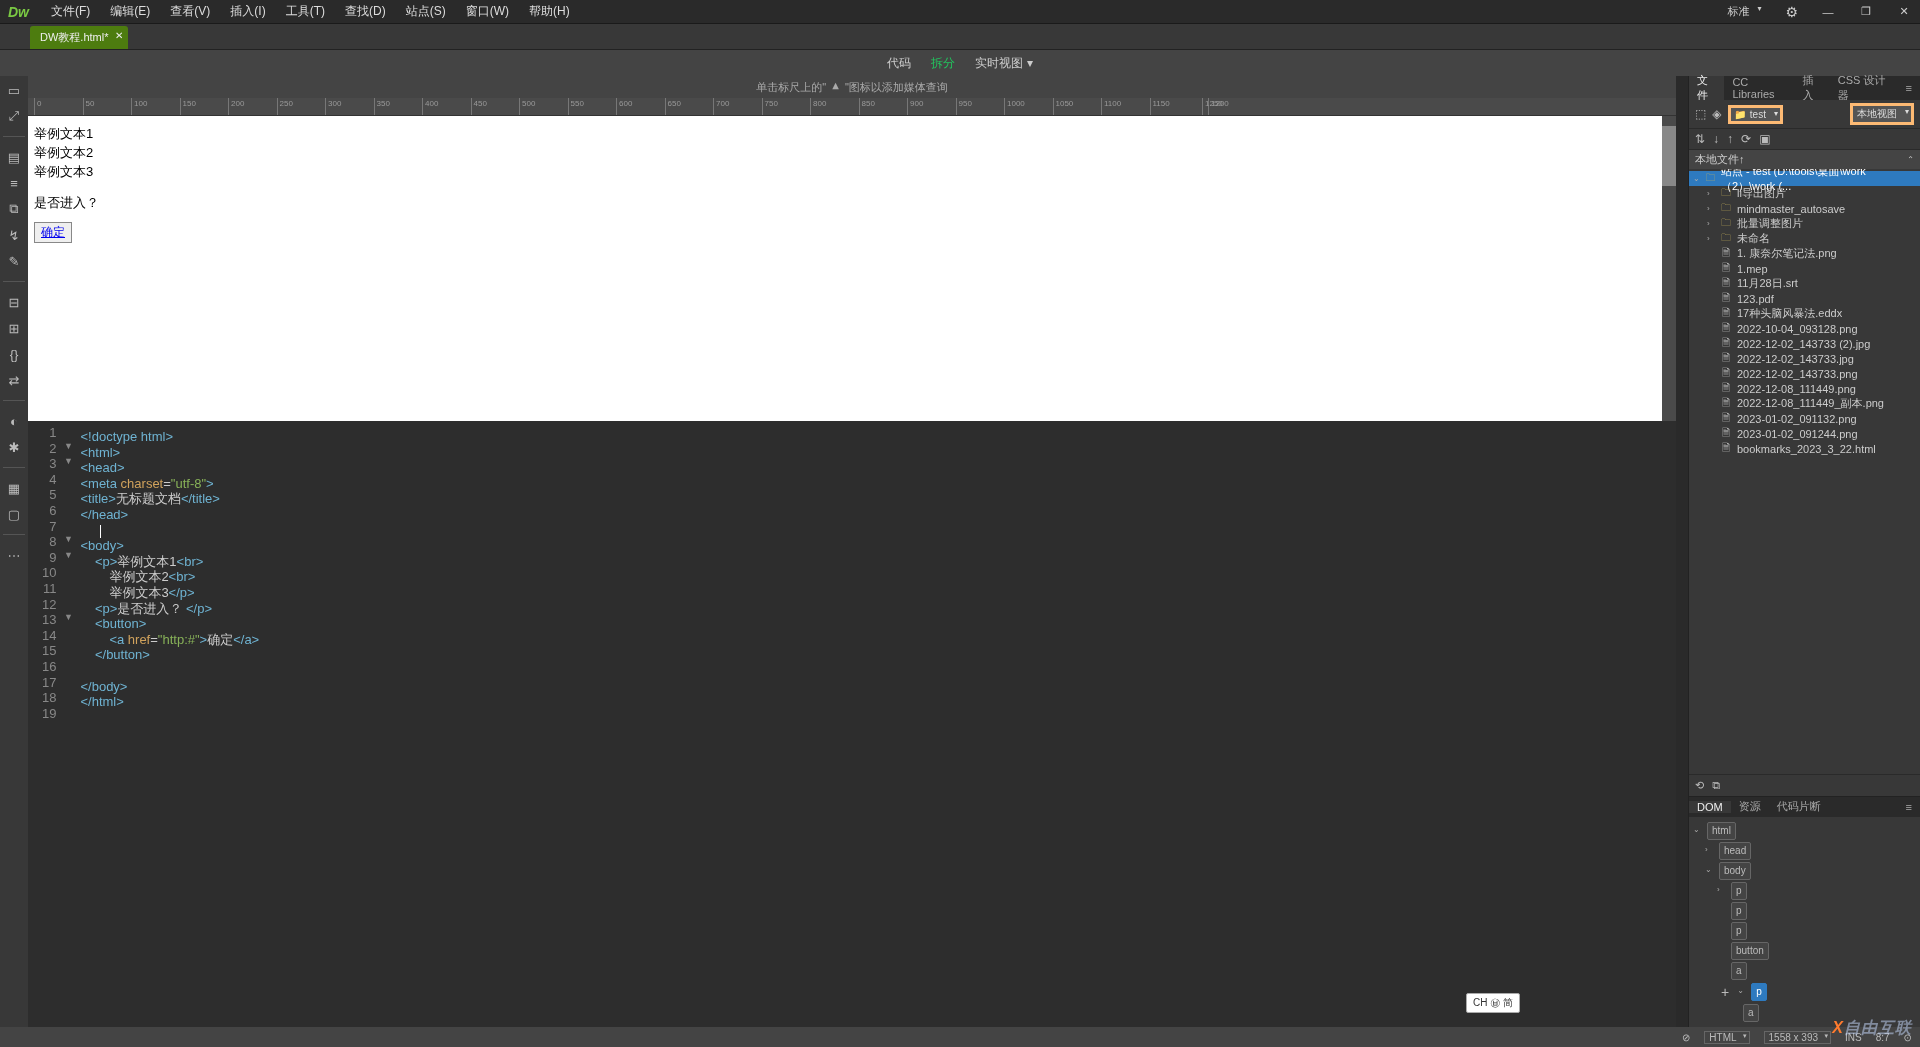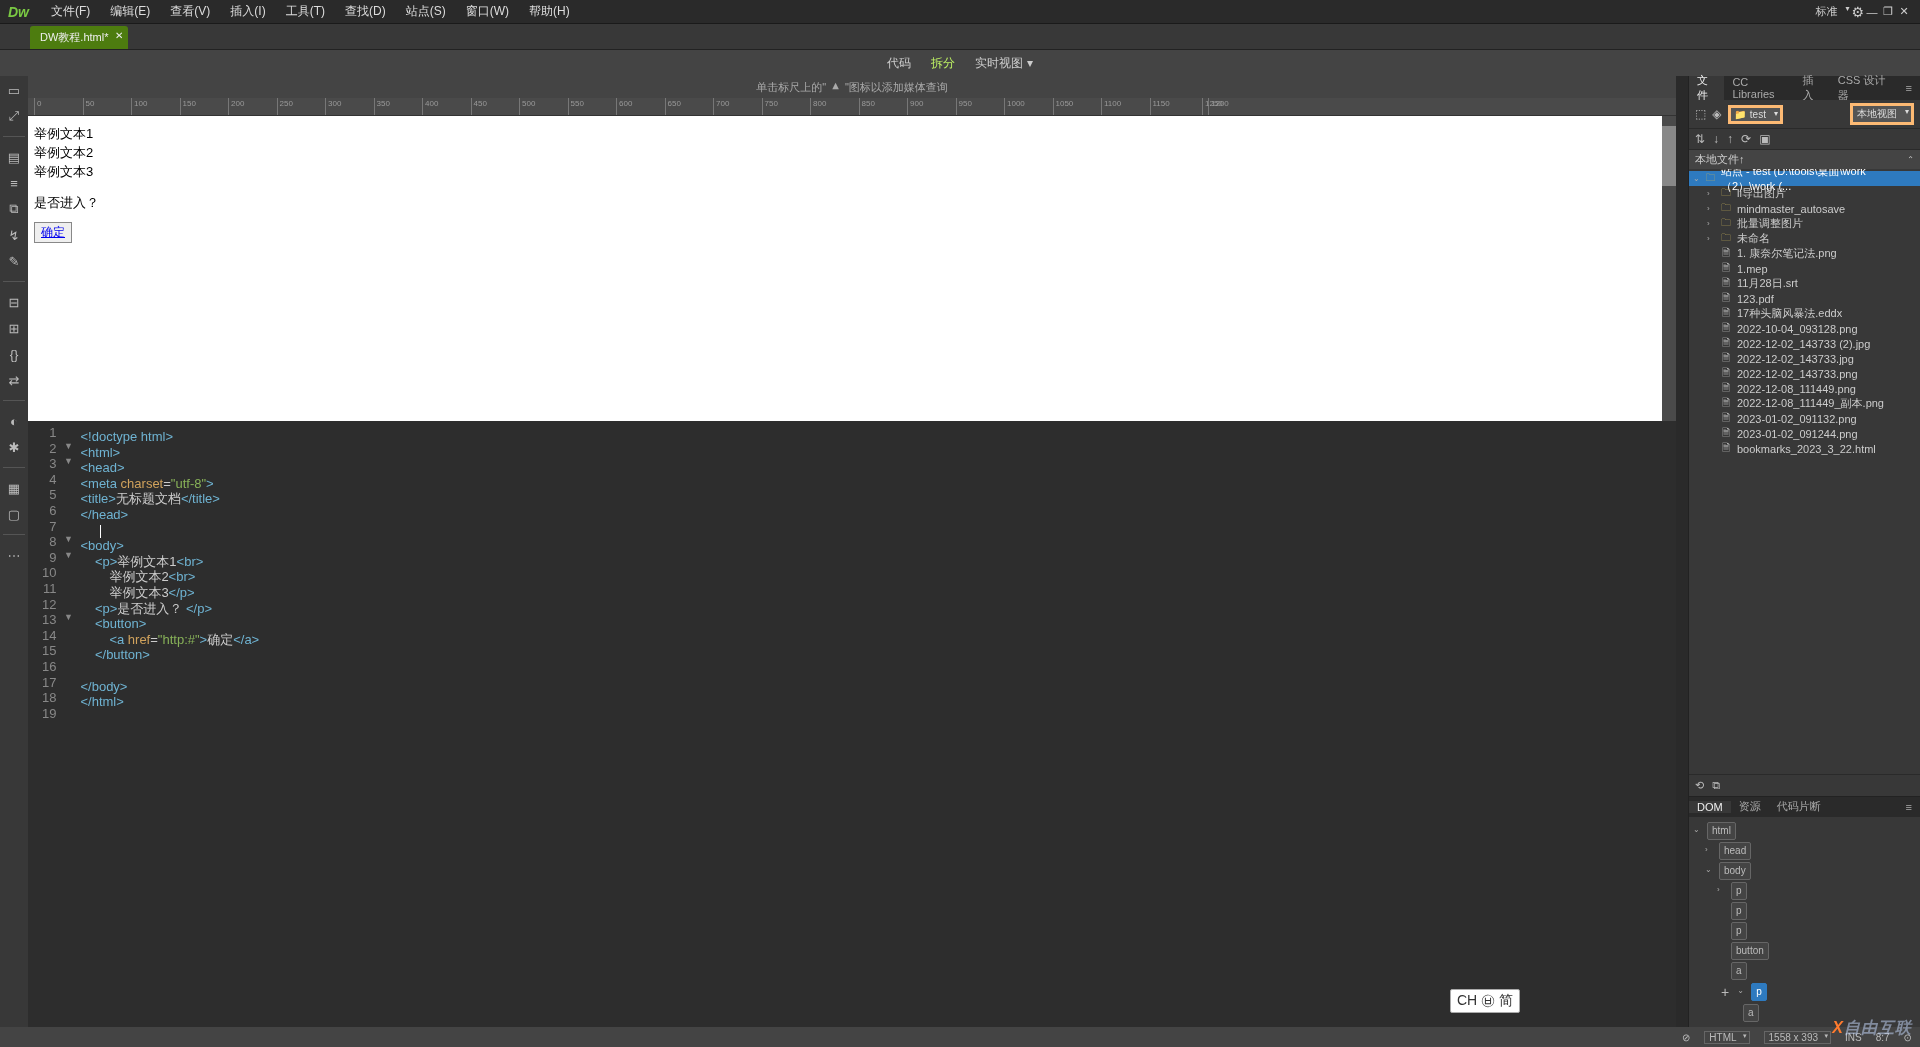--- a/index.html
+++ b/index.html
@@ -2,35 +2,35 @@
 <html><head>
 <meta charset="utf-8">
 <style>
 * { margin: 0; padding: 0; box-sizing: border-box; font-family: "Microsoft YaHei", Arial, sans-serif; }
 body { background: #2a2a2a; color: #ccc; font-size: 11px; overflow: hidden; width: 1920px; height: 1047px; position: relative; }
 
 
 .menubar { background: #2a2a2a; height: 24px; display: flex; align-items: center; padding: 0 8px; border-bottom: 1px solid #1a1a1a;}
 .logo { color: #7ac943; font-weight: bold; font-size: 14px; font-style: italic; margin-right: 12px; }
 .menu-item { padding: 0 10px; cursor: pointer; font-size: 12px; color: #ddd;}
-.menubar-right { margin-left: auto; display: flex; align-items: center; gap: 0; }
+.menubar-right { margin-left: auto; display: flex; align-items: center; gap: 22px; }
 .layout-dropdown { font-size: 11px; padding: 2px 14px 2px 4px; position: relative;}
 .layout-dropdown::after { content: "▾"; position: absolute; right: 2px; font-size: 8px;}
 .win-btn { width: 16px; height: 16px; display: flex; align-items: center; justify-content: center; font-size: 11px;}
 .gear-icon::before { content: "⚙"; font-size: 14px;}
 
 
 .doc-tab-row { background: #383838; height: 26px; display: flex; align-items: flex-end; padding-left: 30px; border-bottom: 1px solid #222;}
 .doc-tab { background: #4d7c0f; padding: 4px 20px 4px 10px; font-size: 11px; border-top-left-radius:3px; border-top-right-radius:3px; position: relative; color:#eee;}
 .doc-tab .close { position:absolute; right:5px; top:4px; font-size:10px;}
 
 
 .view-mode-row { background: #444; height: 26px; display: flex; align-items: center; justify-content: center; gap: 20px; font-size: 12px;}
 .view-mode { color: #ccc; cursor: pointer;}
-.view-mode.active { color: #bef264; }
+.view-mode.active { color: #22c55e; }
 .view-mode-live { display:flex; align-items:center; gap:4px;}
 
 
 .main-area { display: flex; height: calc(100% - 76px - 20px); }
 
 
 .left-toolbar { width: 28px; background: #383838; display: flex; flex-direction: column; align-items: center; padding-top: 6px; gap: 10px;}
 .tool-icon { width: 16px; height: 16px; display:flex; align-items:center; justify-content:center; font-size:13px; color:#bbb; cursor:pointer;}
 .tool-sep { height: 1px; background:#555; width: 80%; margin: 2px 0;}
 
@@ -98,21 +98,21 @@
 .dom-row .ch { font-size:8px; width:10px; color:#aaa;}
 .dom-i1{margin-left:12px;} .dom-i2{margin-left:24px;} .dom-i3{margin-left:36px;}
 .dom-row.sel .dom-node { background:#2e7abf; border-color:#2e7abf; color:#fff;}
 .dom-add { color:#bbb; font-size:14px; padding:0 4px;}
 
 
 .statusbar { position:absolute; bottom:0; left:0; right:0; height:20px; background:#444; display:flex; align-items:center; font-size:10px; padding:0 8px; gap:14px; color:#bbb;}
 .statusbar .spacer { flex:1;}
 .status-sel { border:1px solid #666; padding:0 12px 0 4px; position:relative;}
 .status-sel::after{content:"▾"; position:absolute; right:2px; font-size:7px;}
-.ime-badge { position:absolute; bottom:34px; right:400px; background:#fff; color:#333; padding:2px 6px; font-size:14px; border-radius:2px; border:1px solid #aaa;}
+.ime-badge { position:absolute; bottom:34px; right:400px; background:#fff; color:#333; padding:2px 6px; font-size:10px; border-radius:2px; border:1px solid #aaa;}
 .watermark { position:absolute; right:8px; bottom:8px; font-size:16px; font-weight:bold; font-style:italic; color:rgba(200,220,255,0.5); letter-spacing:1px; pointer-events:none;}
 .watermark .x { color:#ff7b2e;}
 </style>
 </head>
 <body>
 
 <div class="menubar">
   <div class="logo">Dw</div>
   <div class="menu-item">文件(F)</div>
   <div class="menu-item">编辑(E)</div>

